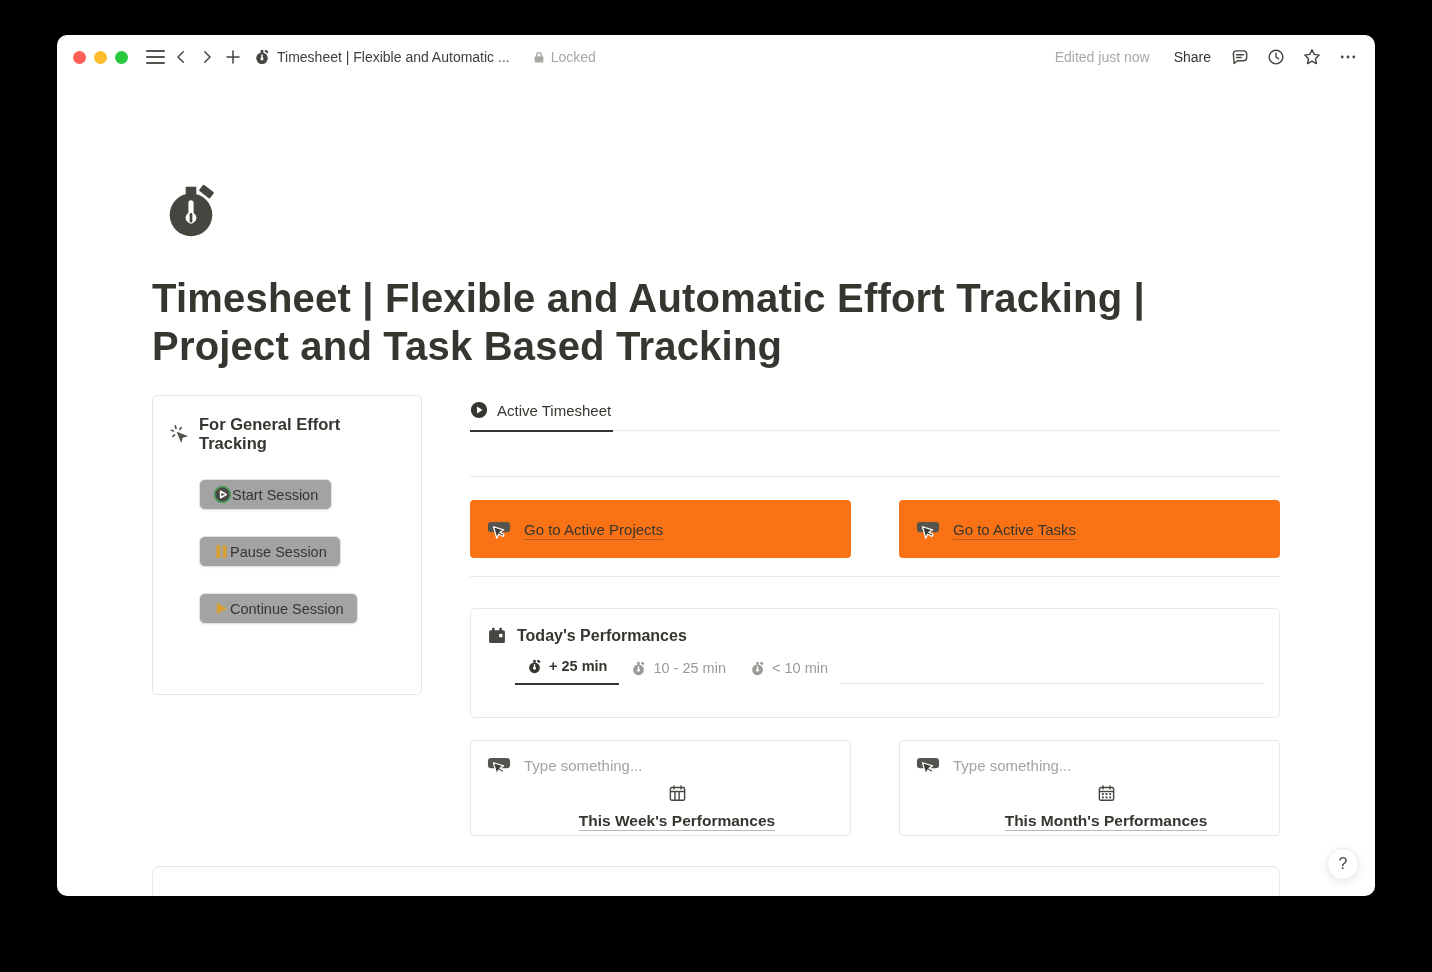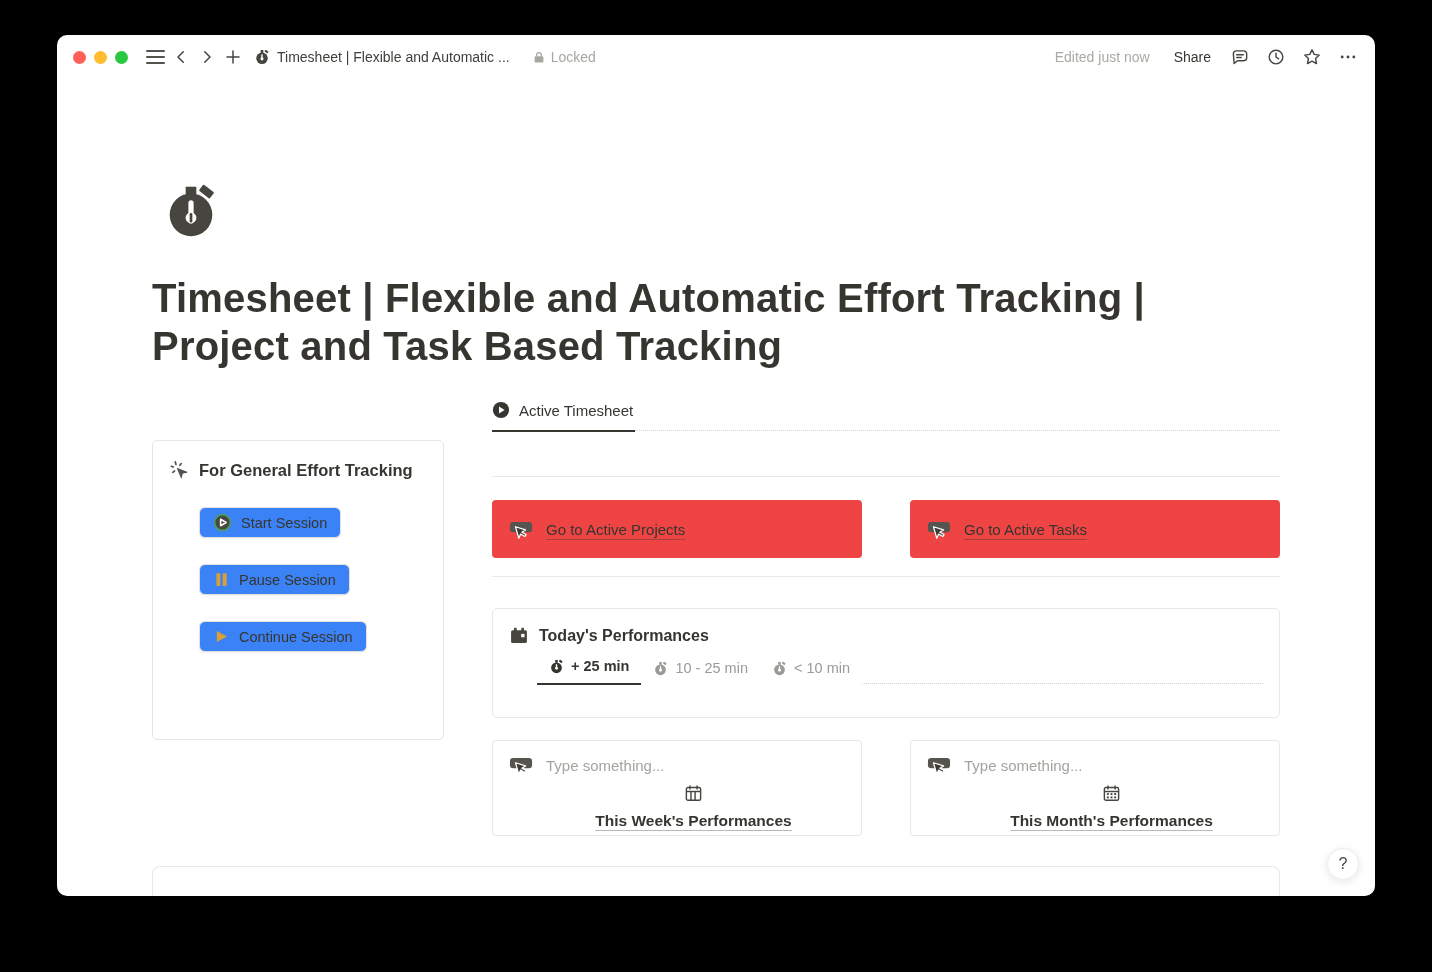--- a/index.html
+++ b/index.html
@@ -21,39 +21,39 @@
   .locked { display:flex; align-items:center; gap:5px; margin-left:22px; font-size:14px; color:#a8a6a1; }
   .tb-right { margin-left:auto; display:flex; align-items:center; gap:10px; }
   .edited { font-size:14px; color:#aba9a4; margin-right:8px; }
   .share { font-size:14px; color:#37352f; padding:4px 6px; border-radius:4px; cursor:pointer; }
   
   .content { width:1128px; margin:0 auto; }
   .page-icon { margin:99px 0 0 8px; width:62px; height:62px; cursor:pointer; }
   .page-title { margin-top:34px; max-width:1100px; font-size:40px; line-height:48px; font-weight:700; color:#37352f; letter-spacing:.2px; }
   .main-row { display:flex; margin-top:25px; align-items:flex-start; }
   
-  .effort-card { width:292px; height:300px; border:1px solid #e7e6e3; border-radius:5px; padding:19px 16px; flex:none;margin-top:45px; }
+  .effort-card { width:270px; height:300px; border:1px solid #e7e6e3; border-radius:5px; padding:19px 16px; flex:none; }
   .effort-head { display:flex; align-items:center; gap:9px; font-size:16.5px; font-weight:700; color:#37352f; }
   .session-btn {
-    display:inline-flex; align-items:center; gap:9px; margin:26px 0 0 30px;
-    padding:5px 13px; height:31px; background:#3b82f6; border:1px solid #e3e2df; border-radius:6px;
+    display:inline-flex; align-items:center; margin:26px 0 0 30px;
+    padding:5px 13px; height:31px; background:#a3a3a3; border:1px solid #e3e2df; border-radius:6px;
     box-shadow:0 1px 2px rgba(15,15,15,.05); font-size:14.5px; color:#37352f; cursor:pointer; white-space:nowrap;
   }
   .session-btn svg { flex:none; }
   
   .right-col { flex:1; margin-left:48px; }
   .tabrow { display:flex; align-items:flex-end; padding-top:6px; }
   .tab-active-ts { display:flex; align-items:center; gap:9px; font-size:15px; font-weight:500; color:#37352f;
     padding:0 2px 11px 0; border-bottom:2.5px solid #37352f; cursor:pointer; }
   .tabrow-rest { flex:1; border-bottom:1px dotted #d6d4cf; margin-bottom:1px; }
   .divider { border-top:1px solid #ebeae7; }
   .d1 { margin-top:44px; }
   .d2 { margin-top:18px; }
   .linkrow { display:flex; gap:48px; margin-top:23px; }
-  .linkblock { flex:1; height:58px; background:#ef4444; border-radius:4px; display:flex; align-items:center; padding:0 17px; gap:13px; cursor:pointer; }
+  .linkblock { flex:1; height:58px; background:#f97316; border-radius:4px; display:flex; align-items:center; padding:0 17px; gap:13px; cursor:pointer; }
   .goto-link { font-size:15px; font-weight:500; color:#37352f; text-decoration:underline; text-decoration-color:rgba(55,53,47,.35); text-underline-offset:4px; }
   .today-card { margin-top:31px; border:1px solid #e9e8e5; border-radius:5px; padding:17px 16px 0; height:110px; }
   .today-head { display:flex; align-items:center; gap:10px; font-size:16px; font-weight:700; color:#37352f; }
   .today-tabs { display:flex; align-items:flex-end; margin:12px 0 0 28px; }
   .mini-tab { display:flex; align-items:center; gap:7px; font-size:14.5px; padding:0 12px 9px; cursor:pointer; color:#9b9a97; }
   .mini-tab.active { color:#37352f; font-weight:700; border-bottom:2.5px solid #37352f; }
   .mini-tab.active svg { color:#37352f; }
   .mini-tab svg { color:#9b9a97; }
   .today-rest { flex:1; border-bottom:1px dotted #d6d4cf; margin-bottom:1px; }
   .period-row { display:flex; gap:48px; margin-top:22px; }

